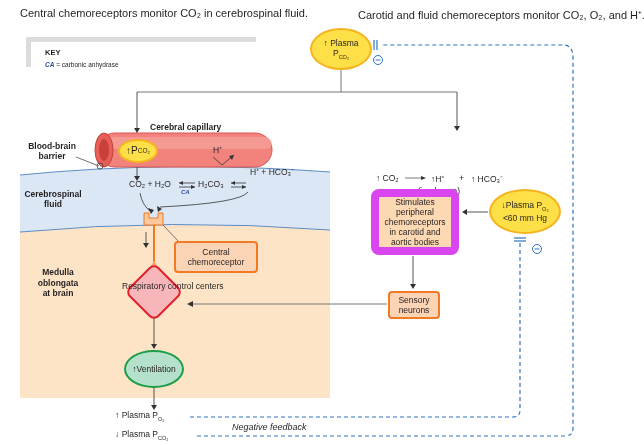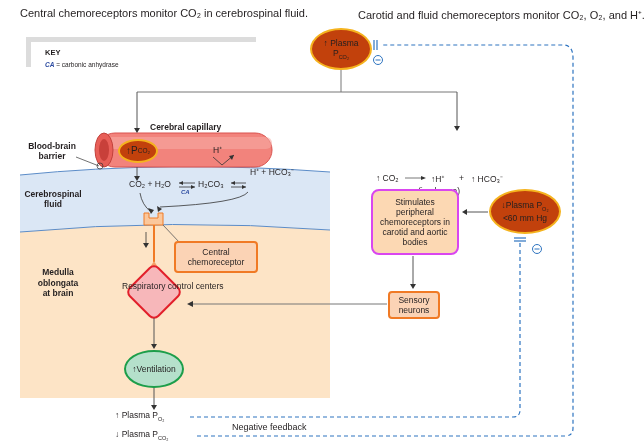--- a/index.html
+++ b/index.html
@@ -8,25 +8,25 @@
   .caption { font-size:11px; color:#231f20; white-space:nowrap; }
   .lbl { font-size:8.5px; color:#231f20; white-space:nowrap; }
   .bold { font-weight:bold;text-align:center; }
   .center { text-align:center; }
   .key { left:13px; top:37px; width:230px; height:30px; background:linear-gradient(to right,#ffffff 0%,#ffffff 60%,rgba(255,255,255,0) 100%); border-top:5px solid #dcdcdc; border-left:5px solid #dcdcdc; box-sizing:border-box;margin-left:13px; }
   .key-title { position:absolute; left:14px; top:6px; font-size:7.5px; font-weight:bold; }
   .key-item { position:absolute; left:14px; top:19px; font-size:6.5px; white-space:nowrap; }
   .key-ca { color:#2b4aa0; font-weight:bold; font-style:italic; }
   .box { position:absolute; box-sizing:border-box; display:flex; align-items:center; justify-content:center; text-align:center; font-size:8.5px; line-height:1.2; }
   .orange-box { background:#fbd3b5; border:2px solid #f07a25; border-radius:4px; }
-  .peach-box { background:#fcd8b3; border:2px solid #d946ef; border-radius:8px; }
-  .yellow-oval { background:#c2410c; border:2px solid #f5b31e; border-radius:50%; }
+  .peach-box { background:#fcd8b3; border:8px solid #d946ef; border-radius:8px; }
+  .yellow-oval { background:#fde047; border:2px solid #f5b31e; border-radius:50%; }
   .green-oval { background:#b5e0cb; border:2px solid #1d9e4a; border-radius:50%; }
   sub { font-size:65%; vertical-align:-3px; }
-  .neg { font-size:9px; color:#231f20; }
+  .neg { font-size:9px; font-style:italic; color:#231f20; }
 </style>
 </head>
 <body>
 
 <svg class="abs" style="left:0;top:0" width="644" height="445">
 
   <path d="M20,232 Q170,218 330,230 L330,398 L20,398 Z" fill="#fde4c6"></path>
 
   <path d="M20,175 Q170,160 330,172 L330,230 Q170,218 20,232 Z" fill="#dbe7f5"></path>
   <path d="M20,175 Q170,160 330,172" fill="none" stroke="#5b8cc8" stroke-width="1"></path>

